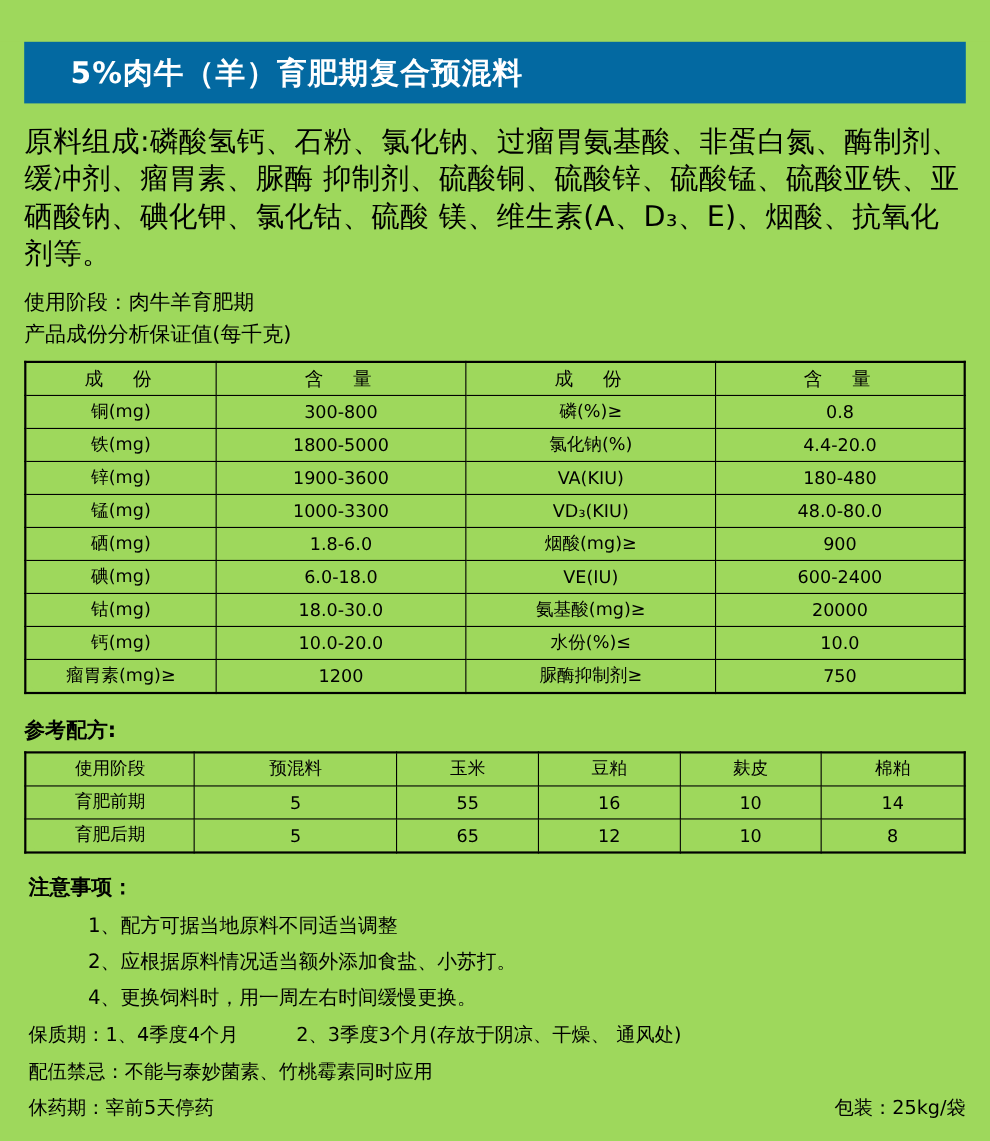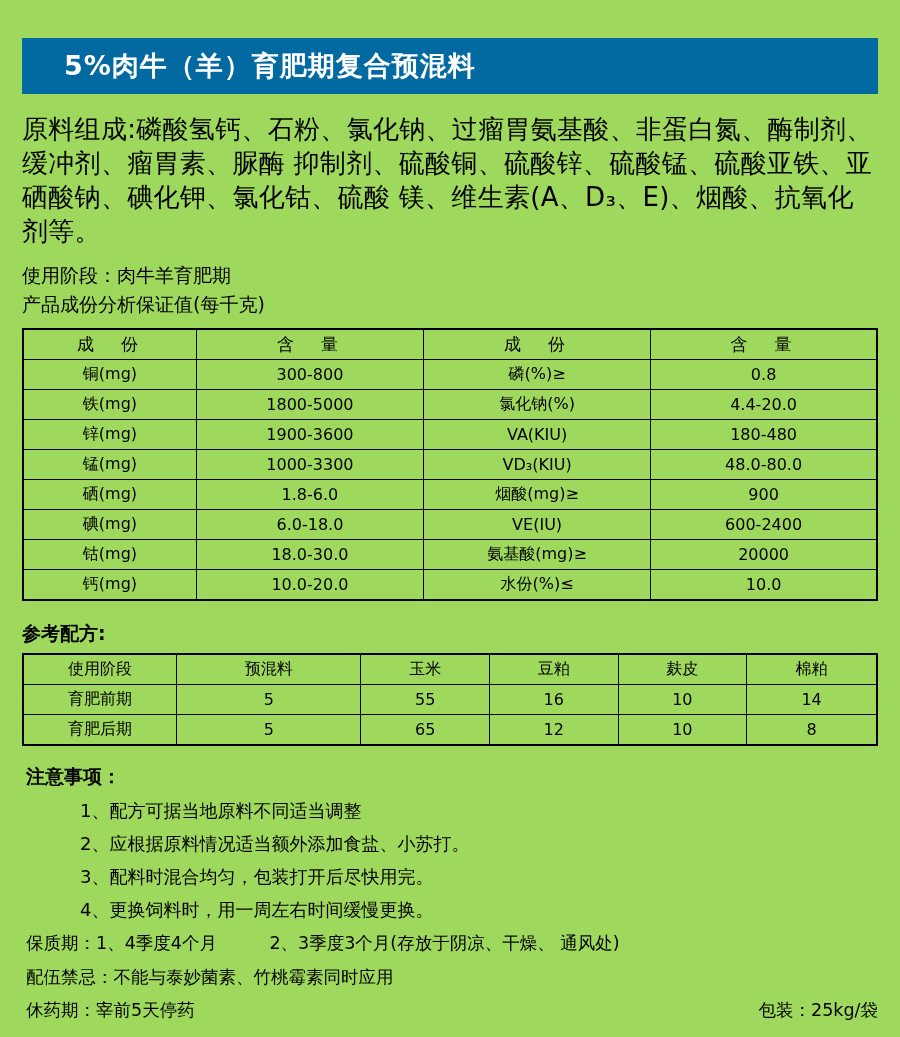--- a/index.html
+++ b/index.html
@@ -193,20 +193,26 @@
         <td class="c2">18.0-30.0</td>
         <td class="c3">氨基酸(mg)≥</td>
         <td class="c4">20000</td>
       </tr>
       <tr>
         <td class="c1">钙(mg)</td>
         <td class="c2">10.0-20.0</td>
         <td class="c3">水份(%)≤</td>
         <td class="c4">10.0</td>
       </tr>
+      <tr>
+        <td class="c1 tiny">瘤胃素(mg)≥</td>
+        <td class="c2">1200</td>
+        <td class="c3 tiny">脲酶抑制剂≥</td>
+        <td class="c4">750</td>
+      </tr>
     </tbody>
   </table>
 
   <div class="formula-title">参考配方:</div>
 
   <table class="grid formula-table">
     <tbody>
       <tr>
         <td class="first">使用阶段</td>
         <td>预混料</td>
@@ -230,21 +236,20 @@
         <td>12</td>
         <td>10</td>
         <td>8</td>
       </tr>
     </tbody>
   </table>
 
   <div class="notes-title">注意事项：</div>
   <div class="note-item">1、配方可据当地原料不同适当调整</div>
   <div class="note-item">2、应根据原料情况适当额外添加食盐、小苏打。</div>
-  <div class="note-item">3、配料时混合均匀，包装打开后尽快用完。</div>
   <div class="note-item">4、更换饲料时，用一周左右时间缓慢更换。</div>
 
   <div class="footer-line indent">保质期：1、4季度4个月　　　2、3季度3个月(存放于阴凉、干燥、 通风处)</div>
   <div class="footer-line">配伍禁忌：不能与泰妙菌素、竹桃霉素同时应用</div>
   <div class="footer-row">
     <div>休药期：宰前5天停药</div>
     <div>包装：25kg/袋</div>
   </div>
 
 </div>

